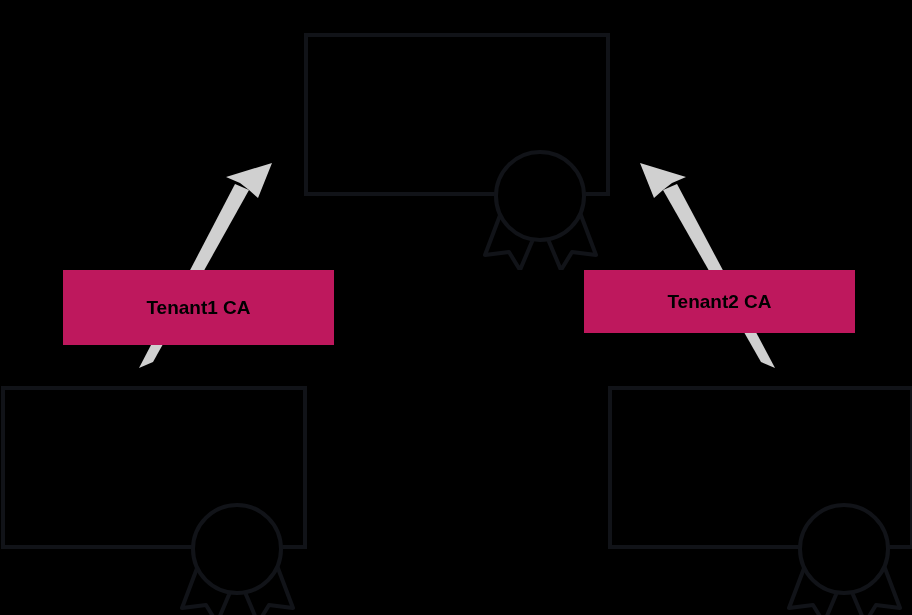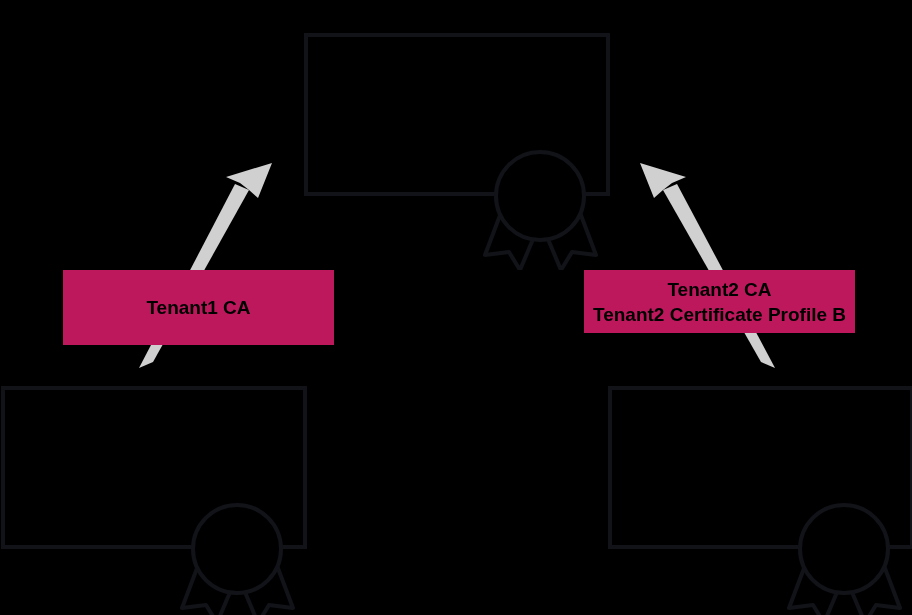--- a/index.html
+++ b/index.html
@@ -86,16 +86,15 @@
       <path d="M 640 163 L 686 177 L 672 183 L 663 190 L 654 198 Z" fill="#D0D0D0"></path>
     </g>
   </svg>
 
   <div class="label-box" style="left:63px; top:270px; width:271px; height:75px;">
     <span class="label-line">Tenant1 CA</span>
   </div>
 
   <div class="label-box" style="left:584px; top:270px; width:271px; height:63px;">
     <span class="label-line">Tenant2 CA</span>
-    <span class="label-line">Tenant2 Certificate Profile B</span>
   </div>
 
 </div>
 
 </body></html>

